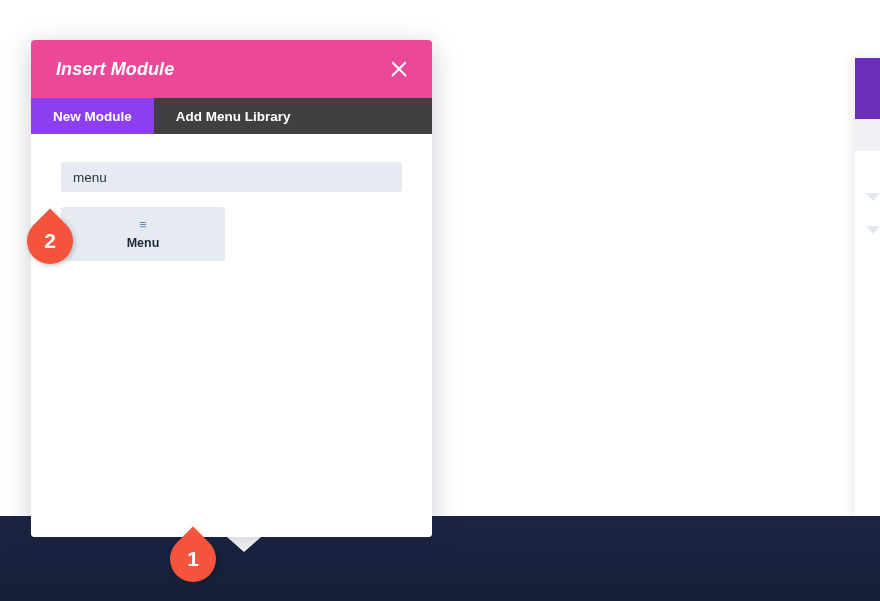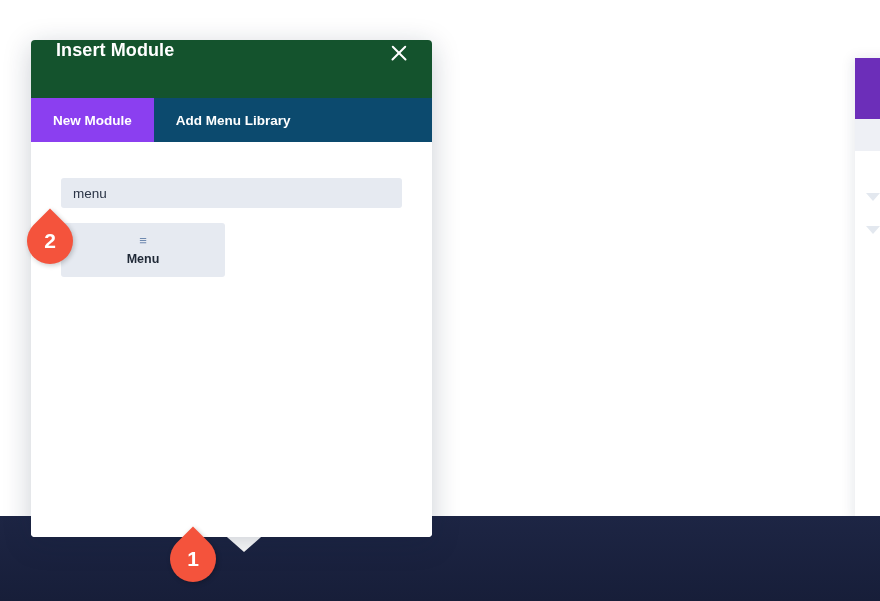--- a/index.html
+++ b/index.html
@@ -54,46 +54,47 @@
 
   
   .modal {
     position: absolute; left: 31px; top: 40px; width: 401px; height: 497px;
     background: #ffffff;
     border-radius: 4px;
     box-shadow: 0 6px 28px rgba(20,30,60,0.22);
     overflow: hidden;
   }
   .modal-header {
-    height: 58px; background: #14532d;
-    display: flex; justify-content: space-between;
+    height: 58px; background: #ec4899;
+    display: flex; align-items: center; justify-content: space-between;
     padding: 0 20px 0 25px;
+    font-style: italic;
   }
   .modal-title {
     color: #ffffff; font-size: 18px; font-weight: bold; letter-spacing: .1px;
   }
   .modal-close {
     width: 26px; height: 26px; position: relative; cursor: pointer;
   }
   .modal-close::before, .modal-close::after {
     content: ""; position: absolute; left: 3px; top: 12px;
     width: 20px; height: 2.4px; background: #ffffff; border-radius: 1px;
   }
   .modal-close::before { transform: rotate(45deg); }
   .modal-close::after  { transform: rotate(-45deg); }
 
-  .modal-tabs { height: 44px; display: flex; background: #0c4a6e; }
+  .modal-tabs { height: 36px; display: flex; background: #404040; }
   .modal-tab {
     display: flex; align-items: center; color: #ffffff;
     font-size: 13.5px; font-weight: bold; padding: 0 22px; cursor: pointer;
     white-space: nowrap;
   }
   .modal-tab.active { background: #8b3ff0; }
 
-  .modal-body { height: 403px; background: #ffffff; padding: 36px 30px 0 30px; }
+  .modal-body { height: 403px; background: #ffffff; padding: 28px 30px 0 30px; }
 
   .search-field {
     display: block; width: 341px; height: 30px;
     background: #e6eaf1; border: none; border-radius: 3px;
     padding: 0 12px; font-family: "Liberation Sans", sans-serif;
     font-size: 13.5px; color: #2b3446; outline: none;
   }
   .search-field::placeholder { color: #8a93a6; }
 
   .module-grid { margin-top: 15px; display: flex; flex-wrap: wrap; gap: 10px; }

